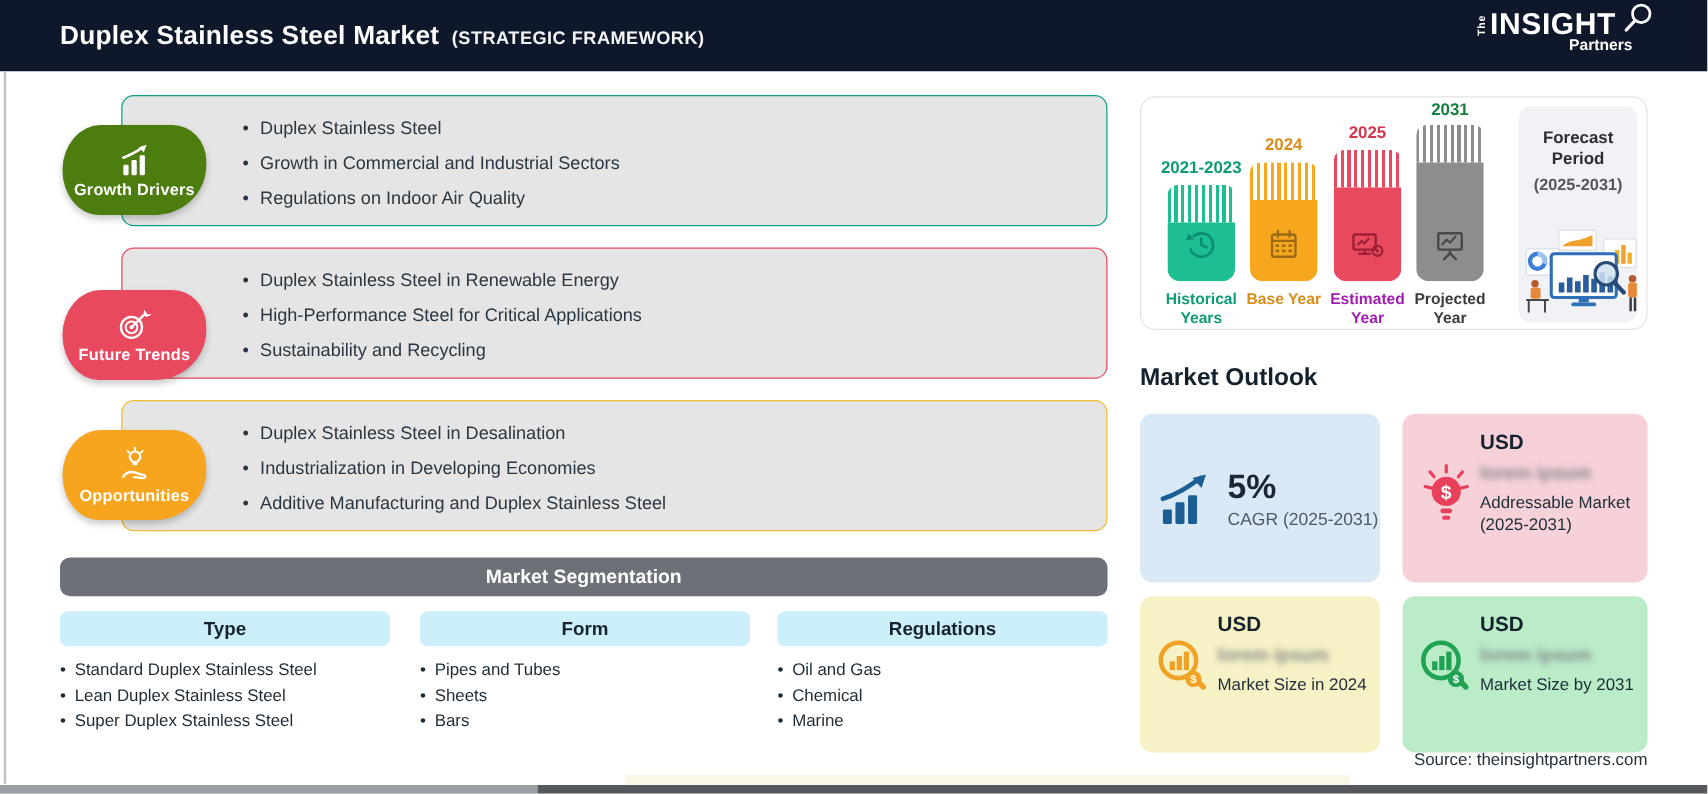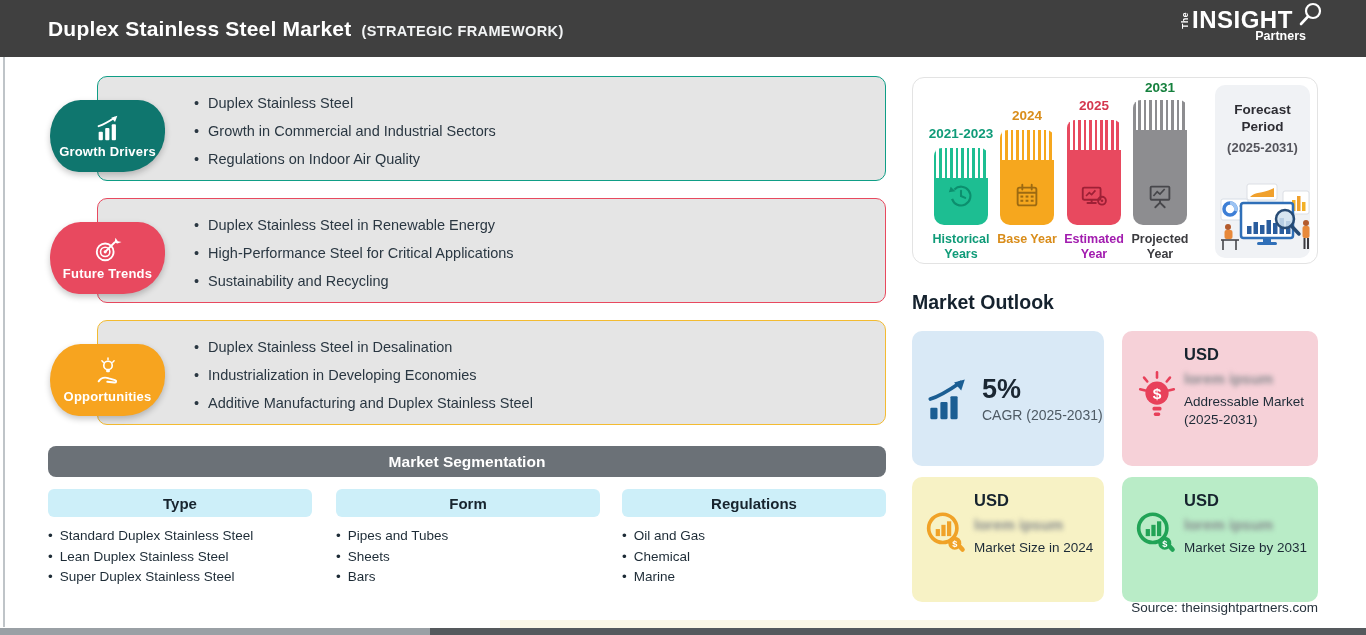--- a/index.html
+++ b/index.html
@@ -1,21 +1,21 @@
 <!DOCTYPE html>
 <html><head>
 <meta charset="utf-8">
 <style>
   * { margin:0; padding:0; box-sizing:border-box; }
   html,body { width:1366px; height:635px; overflow:hidden; background:#fff;
               font-family:"Liberation Sans", sans-serif; position:relative; }
 
   
   .header { position:absolute; top:0; left:0; width:1366px; height:57px;
-            background:#404040; display:flex; align-items:center; }
+            background:#0f172a; display:flex; align-items:center; }
   .title-wrap { margin-left:48px; display:flex; align-items:baseline; }
   .title-main { color:#fff; font-size:21px; font-weight:bold; letter-spacing:.2px; }
   .title-sub  { color:#f2f4f5; font-size:14.5px; font-weight:600; margin-left:10px; letter-spacing:.4px; }
   .logo { position:absolute; right:56px; top:8px; width:130px; color:#fff; }
   .logo-top { display:flex; align-items:center; position:relative; }
   .logo-the { writing-mode:vertical-rl; transform:rotate(180deg); font-size:8.5px; font-weight:bold; letter-spacing:.5px; margin-right:2px; }
   .logo-insight { font-size:24px; font-weight:bold; letter-spacing:.5px; line-height:24px; }
   .logo-glass { position:absolute; right:-16px; top:-7px; }
   .logo-partners { font-size:12.5px; font-weight:bold; text-align:right; margin-top:-3px; padding-right:4px; }
 
@@ -28,22 +28,22 @@
   .panel.p-red    { top:198px; border:1.5px solid #e8495f; }
   .panel.p-orange { top:320px; border:1.5px solid #f3bb31; }
   .panel-list { list-style:none; padding:19px 12px 0 96px; }
   .panel-list li { font-size:14.5px; color:#2a3742; margin-bottom:13px; line-height:15px; }
   .panel-list li::before { content:"•"; margin-right:9px; color:#2a3742; }
 
   .badge { position:absolute; left:50px; width:115px; height:72px; z-index:3;
            display:flex; flex-direction:column; align-items:center; justify-content:center;
            border-radius:34px 30px 46px 32px / 40px 32px 44px 40px;
            box-shadow:0 3px 6px rgba(0,0,0,.22); }
-  .badge.b-green  { top:100px; background:#0f766e;text-align:right; }
-  .badge.b-red    { top:222px; background:#e8495f; }
+  .badge.b-green  { top:100px; background:#4d7c0f;text-align:right; }
+  .badge.b-red    { top:232px; background:#e8495f; }
   .badge.b-orange { top:344px; background:#f7a41f; }
   .badge-label { color:#fff; font-size:13px; font-weight:bold; margin-top:2px; letter-spacing:.2px; }
 
   
   .seg-bar { position:absolute; left:48px; top:446px; width:838px; height:31px;
              background:#6b7177; border-radius:8px; display:flex; align-items:center;
              justify-content:center; color:#fff; font-size:15.5px; font-weight:bold; }
   .seg-col { position:absolute; top:489px; width:264px; }
   .seg-col.c1 { left:48px; } .seg-col.c2 { left:336px; } .seg-col.c3 { left:622px; }
   .seg-head { height:28px; background:#cdeff9; border-radius:6px; display:flex;

